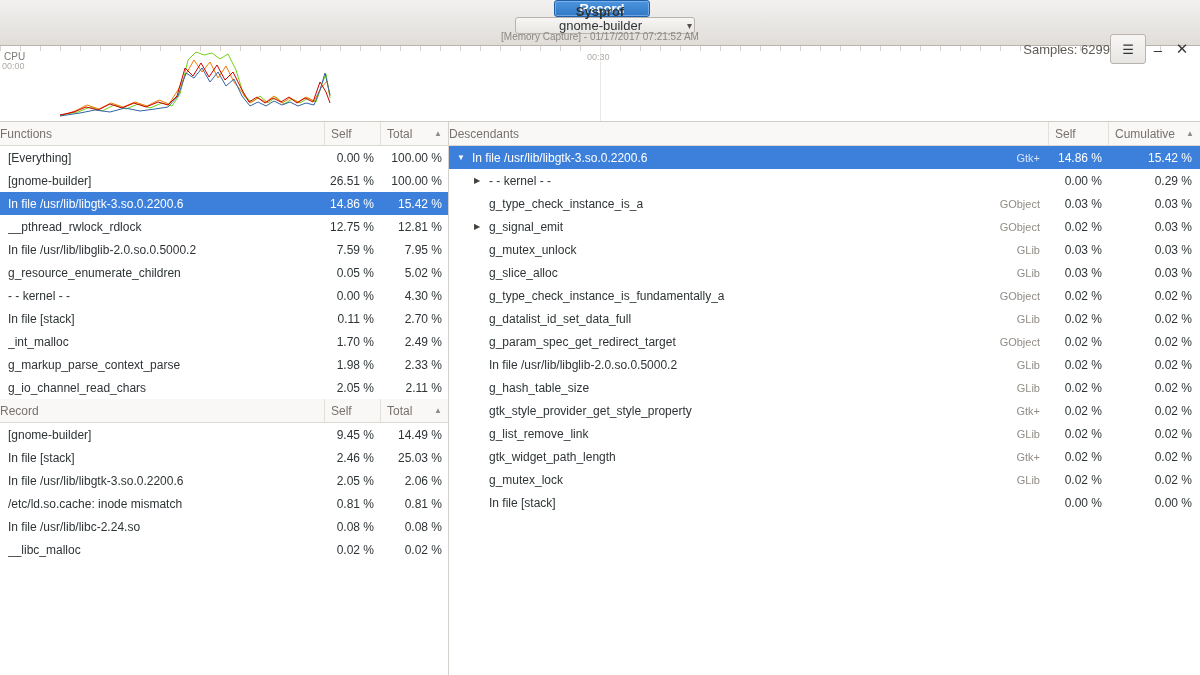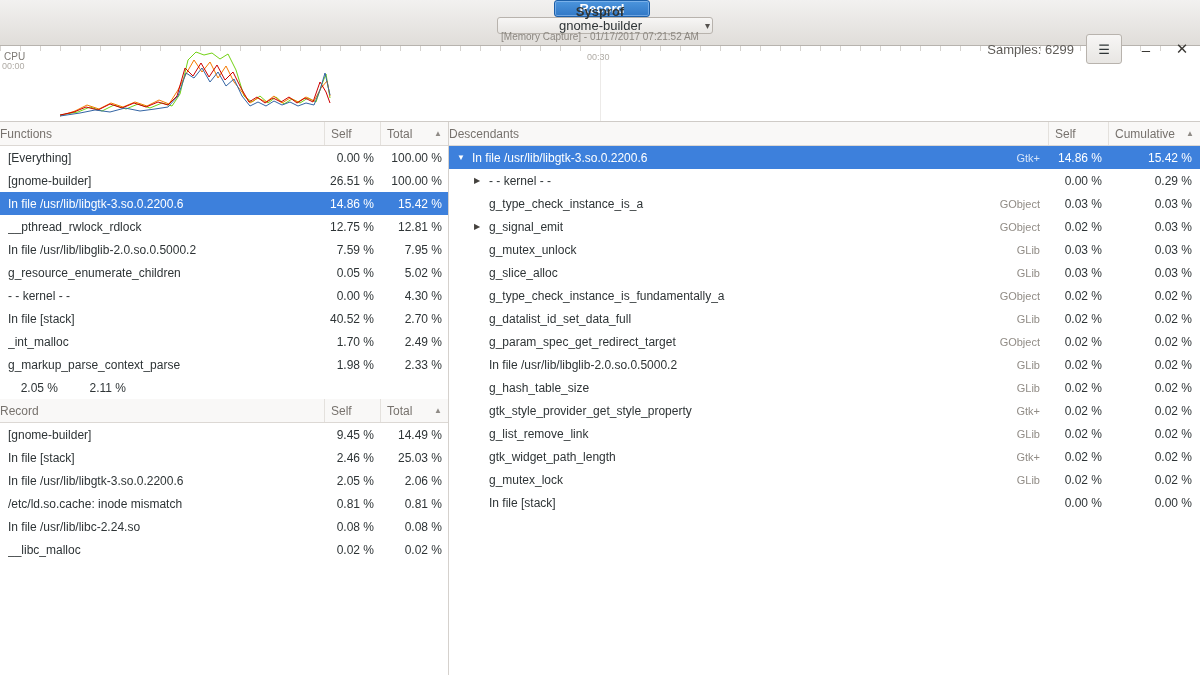--- a/index.html
+++ b/index.html
@@ -8,30 +8,30 @@
 
   
   .headerbar { height:46px; display:flex; align-items:center;
     background:linear-gradient(#f2f1f0,#e0ddd9); border-bottom:1px solid #b7b3ae;
     padding:0 6px; position:relative;flex-direction:column; }
   .btn { height:30px; border-radius:3px; font-size:13px; display:flex;
     align-items:center; justify-content:center; cursor:default; }
   .record-btn { width:96px; margin-left:4px; color:#fff; font-weight:bold;
     background:linear-gradient(#4c95dd,#3178c6); border:1px solid #1c5fa8;
     box-shadow:inset 0 0 0 1px rgba(160,200,245,.55); }
-  .combo { width:216px; margin-left:10px; background:linear-gradient(#f7f6f5,#e8e6e3);
+  .combo { width:180px; margin-left:10px; background:linear-gradient(#f7f6f5,#e8e6e3);
     border:1px solid #b8b3ad; padding:0 2px; color:#2e3436; }
   .combo .combo-label { flex:1; text-align:center; }
   .combo .arrow { color:#55524e; font-size:10px; margin-left:4px; }
   .titles { position:absolute; left:0; right:0; top:0; bottom:0;
     display:flex; flex-direction:column; align-items:center; justify-content:center;
     pointer-events:none; }
   .title { font-size:13px; font-weight:bold; color:#2e3436; }
   .subtitle { font-size:10px; color:#8b8780; margin-top:12px; }
-  .header-right { margin-left:auto; display:flex; align-items:center; gap:12px; z-index:1; }
+  .header-right { margin-left:auto; display:flex; align-items:center; gap:0; z-index:1; }
   .samples { font-size:13px; color:#5f5c58; }
   .menu-btn { width:36px; background:linear-gradient(#f7f6f5,#e8e6e3);
     border:1px solid #b8b3ad; font-size:13px; color:#2e3436; }
   .winctl { font-size:15px; color:#3b3935; width:24px; text-align:center; cursor:default; }
 
   
   .graph { position:relative; height:75px; background:#fff; }
   .graph .ruler { position:absolute; top:0; left:0; right:0; height:5px;
     background:repeating-linear-gradient(90deg,#d6d3cf 0 1px,transparent 1px 20px); }
   .graph .gridline { position:absolute; top:0; bottom:0; left:600px; width:1px; background:#eceae8; }
@@ -153,34 +153,35 @@
           <span class="pct col-self">0.05 %</span>
           <span class="pct col-total">5.02 %</span>
         </div>
         <div class="row">
           <span class="name">- - kernel - -</span>
           <span class="pct col-self">0.00 %</span>
           <span class="pct col-total">4.30 %</span>
         </div>
         <div class="row">
           <span class="name">In file [stack]</span>
-          <span class="pct col-self">40.52 %</span>
+          <span class="pct col-self">0.11 %</span>
           <span class="pct col-total">2.70 %</span>
         </div>
         <div class="row">
           <span class="name">_int_malloc</span>
           <span class="pct col-self">1.70 %</span>
           <span class="pct col-total">2.49 %</span>
         </div>
         <div class="row">
           <span class="name">g_markup_parse_context_parse</span>
           <span class="pct col-self">1.98 %</span>
           <span class="pct col-total">2.33 %</span>
         </div>
         <div class="row">
+          <span class="name">g_io_channel_read_chars</span>
           <span class="pct col-self">2.05 %</span>
           <span class="pct col-total">2.11 %</span>
         </div>
       </div>
 
     <div class="thead">
       <div class="hname">Record</div>
       <div class="hcell col-self">
         <span>Self</span>
       </div>

